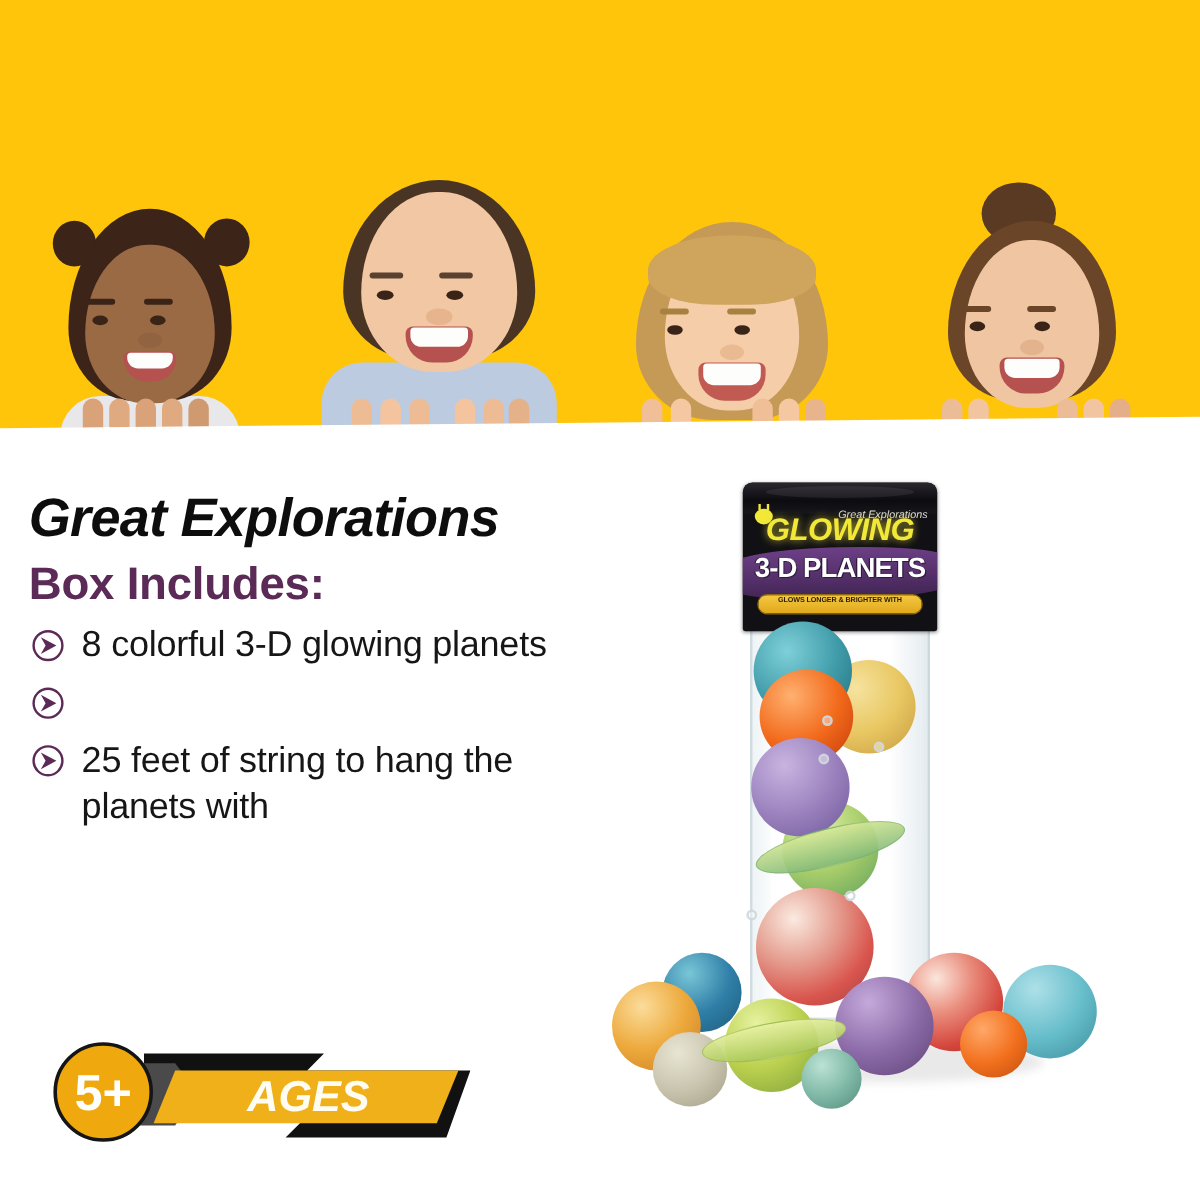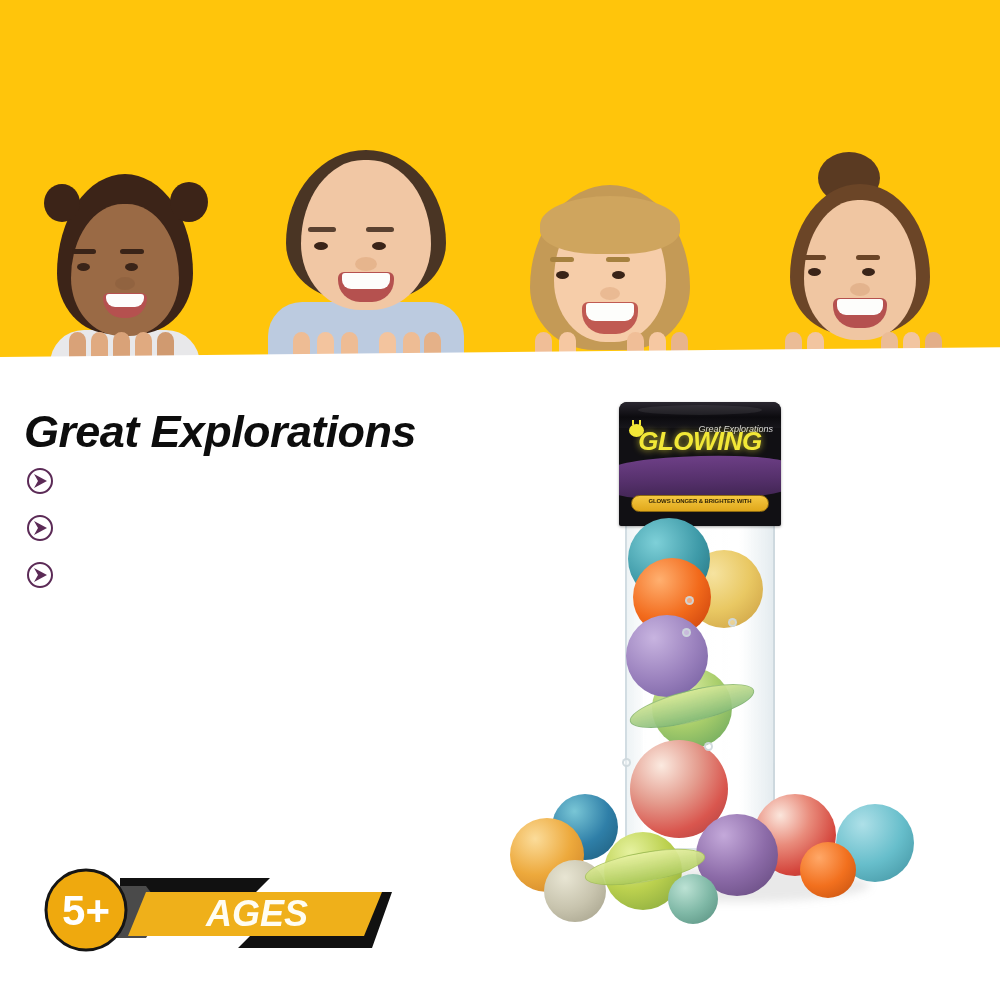--- a/index.html
+++ b/index.html
@@ -285,44 +285,47 @@
     </div>
 
   </div>
 </div>
 
 <div class="banner"></div>
 <div class="banner-fill"></div>
 
 <div class="content">
   <div class="headline">Great Explorations</div>
+  <div class="subhead">Box Includes:</div>
   <ul class="includes">
     <li>
       <span class="bullet-icon">
         <svg width="28" height="28" viewBox="0 0 28 28">
           <circle cx="14" cy="14" r="12" fill="none" stroke="#5B2A56" stroke-width="2"></circle>
           <path d="M8 7 L21 14 L8 21 L12 14 Z" fill="#5B2A56"></path>
         </svg>
       </span>
+      <span class="bullet-text">8 colorful 3-D glowing planets</span>
     </li>
     <li>
       <span class="bullet-icon">
         <svg width="28" height="28" viewBox="0 0 28 28">
           <circle cx="14" cy="14" r="12" fill="none" stroke="#5B2A56" stroke-width="2"></circle>
           <path d="M8 7 L21 14 L8 21 L12 14 Z" fill="#5B2A56"></path>
         </svg>
       </span>
     </li>
     <li>
       <span class="bullet-icon">
         <svg width="28" height="28" viewBox="0 0 28 28">
           <circle cx="14" cy="14" r="12" fill="none" stroke="#5B2A56" stroke-width="2"></circle>
           <path d="M8 7 L21 14 L8 21 L12 14 Z" fill="#5B2A56"></path>
         </svg>
       </span>
+      <span class="bullet-text" style="max-width:420px;">25 feet of string to hang the planets with</span>
     </li>
   </ul>
 </div>
 
 <div class="ages-badge">
   <svg class="ages-svg" width="350" height="100" viewBox="0 0 350 100">
     <polygon points="78,16 228,16 214,30 350,30 330,86 196,86 210,72 78,72" fill="#111111"></polygon>
     <polygon points="62,24 104,24 122,48 104,76 62,76" fill="#4A4A4A"></polygon>
     <polygon points="104,30 340,30 322,74 86,74" fill="#EFB01A"></polygon>
     <circle cx="44" cy="48" r="40" fill="#EFA90E" stroke="#151515" stroke-width="3"></circle>
@@ -363,20 +366,21 @@
   <div class="pl" style="left:130px;top:350px;width:98px;height:98px;
        background:radial-gradient(circle at 32% 26%, #FBEAE0, #E49C8E 38%, #D9564E 68%, #A43B3E 100%);z-index:8;"></div>
   <div class="hook" style="left:122px;top:368px;z-index:10;"></div>
 
   <div class="label">
     <div class="label-cap"></div>
     <div class="alien-face"></div>
     <div class="brand-script">Great Explorations</div>
     <div class="glow-word">GLOWING</div>
     <div class="purple-band"></div>
+    <div class="planets-word">3-D PLANETS</div>
     <div class="tagline-pill">
       <div class="tagline-txt">GLOWS LONGER &amp; BRIGHTER WITH</div>
     </div>
   </div>
 
   <div class="pl" style="left:10px;top:428px;width:74px;height:74px;
        background:radial-gradient(circle at 34% 28%, #FBDC9A, #EDA93C 50%, #C97C22 100%);z-index:24;"></div>
   <div class="pl" style="left:52px;top:404px;width:66px;height:66px;
        background:radial-gradient(circle at 34% 26%, #79C6D6, #2F7FA8 52%, #1D5B79 100%);z-index:23;"></div>
   <div class="pl" style="left:44px;top:470px;width:62px;height:62px;

